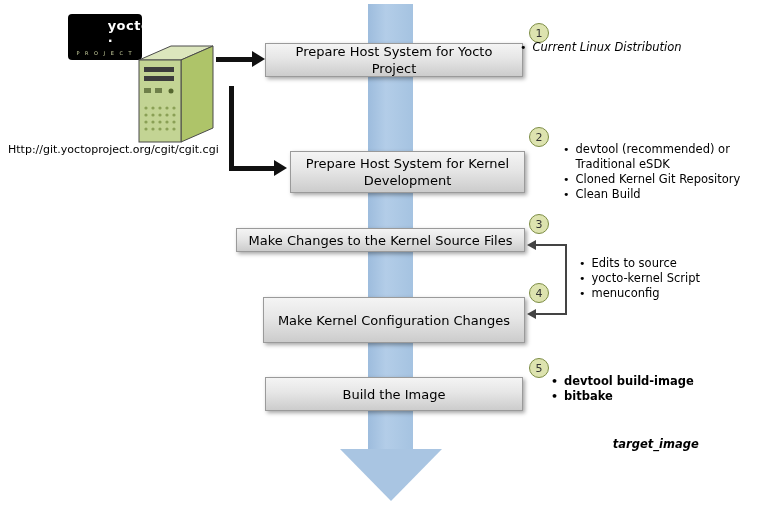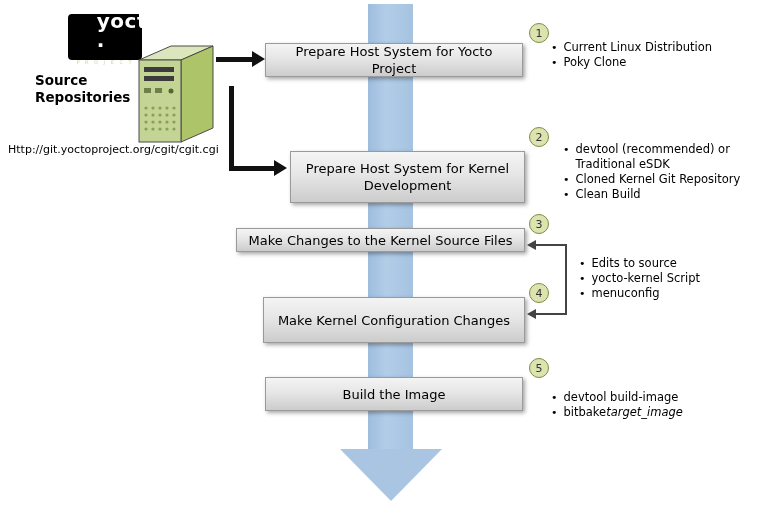--- a/index.html
+++ b/index.html
@@ -10,21 +10,21 @@
   .flow-shaft { position:absolute; left:368px; top:4px; width:45px; height:447px;
                 background:linear-gradient(to right,#9dbcdd,#b3cde8 40%,#a5c3e1); z-index:1; }
   .flow-head  { position:absolute; left:340px; top:449px; width:0; height:0; z-index:1;
                 border-left:51px solid transparent; border-right:51px solid transparent;
                 border-top:52px solid #a9c5e2; }
 
   
   .logo { position:absolute; left:68px; top:14px; width:74px; height:46px; background:#000;
           border-radius:4px; color:#fff; display:flex; flex-direction:column; align-items:center;
           justify-content:center; z-index:3; }
-  .logo .brand { font-size:20px; font-weight:bold; letter-spacing:0.5px;margin-left:48px; }
+  .logo .brand { font-size:13px; font-weight:bold; letter-spacing:0.5px;margin-left:48px; }
   .logo .tag   { font-size:5px; letter-spacing:2px; color:#cfd6a3; margin-top:2px; }
 
   
   .server { position:absolute; left:133px; top:36px; z-index:4; }
 
   
   .src-title { position:absolute; left:35px; top:72px; font-size:13.5px; font-weight:bold;
                color:#000; line-height:17px; z-index:5; }
   .src-url   { position:absolute; left:8px; top:143px; font-size:11px; color:#000; z-index:5; }
 
@@ -33,44 +33,44 @@
   .blk-head-right { position:absolute; width:0; height:0; z-index:2;
                     border-top:8px solid transparent; border-bottom:8px solid transparent;
                     border-left:13px solid #111; }
 
   
   .step-box { position:absolute; z-index:3; display:flex; align-items:center; justify-content:center;
               text-align:center; font-size:13px; color:#000; padding:8px 8px; line-height:17px;
               background:linear-gradient(to bottom,#f4f4f4 0%,#e6e6e6 45%,#cccccc 100%);
               border:1px solid #9a9a9a; box-shadow:2px 2px 4px rgba(0,0,0,0.35); }
   .box-1 { left:265px; top:43px;  width:258px; height:34px; }
-  .box-2 { left:290px; top:151px; width:235px; height:52px; }
+  .box-2 { left:290px; top:151px; width:235px; height:42px; }
   .box-3 { left:236px; top:228px; width:289px; height:24px; }
   .box-4 { left:263px; top:297px; width:262px; height:46px; }
   .box-5 { left:265px; top:377px; width:258px; height:34px; }
 
   
   .num-circle { position:absolute; width:20px; height:20px; border-radius:50%; z-index:5;
                 background:#dde3af; border:1.5px solid #7d8d45; color:#333; font-size:11px;
                 display:flex; align-items:center; justify-content:center; }
   .c1 { left:529px; top:23px; }
   .c2 { left:529px; top:127px; }
   .c3 { left:529px; top:214px; }
   .c4 { left:529px; top:283px; }
   .c5 { left:529px; top:358px; }
 
   
   .blist { position:absolute; z-index:5; font-size:11.5px; color:#000; line-height:15px; }
   .blist .row { display:flex; }
   .blist .row::before { content:"•"; margin-right:6px; font-size:11px; }
-  .l1 { left:551px; top:40px;  width:200px; }
+  .l1 { left:520px; top:40px;  width:200px;font-style:italic; }
   .l2 { left:563px; top:142px; width:185px; }
   .ls { left:579px; top:256px; width:170px; }
-  .l5 { left:551px; top:390px; width:190px; }
-  .it { font-style:italic; }
+  .l5 { left:551px; top:374px; width:190px;font-weight:bold; }
+  .it { font-style:italic;margin-top:48px; }
 
   
   .conn { position:absolute; background:#444; z-index:2; }
   .conn-head-left { position:absolute; width:0; height:0; z-index:2;
                     border-top:5px solid transparent; border-bottom:5px solid transparent;
                     border-right:9px solid #444; }
 </style>
 </head>
 <body>
 
@@ -118,24 +118,20 @@
           <circle cx="41" cy="86" r="1.6"></circle>
         <circle cx="13" cy="93" r="1.6"></circle>
           <circle cx="20" cy="93" r="1.6"></circle>
           <circle cx="27" cy="93" r="1.6"></circle>
           <circle cx="34" cy="93" r="1.6"></circle>
           <circle cx="41" cy="93" r="1.6"></circle>
       </g>
     </svg>
   </div>
 
-  <div class="src-title">
-    <div>Source</div>
-    <div>Repositories</div>
-  </div>
   <div class="src-url">Http://git.yoctoproject.org/cgit/cgit.cgi</div>
 
   <div class="blk" style="left:216px; top:57px; width:38px; height:5px;"></div>
   <div class="blk-head-right" style="left:252px; top:51px;"></div>
 
   <div class="blk" style="left:229px; top:86px; width:5px; height:85px;"></div>
   <div class="blk" style="left:229px; top:166px; width:47px; height:5px;"></div>
   <div class="blk-head-right" style="left:274px; top:160px;"></div>
 
   <div class="step-box box-1">Prepare Host System for Yocto Project</div>
@@ -145,21 +141,20 @@
   <div class="step-box box-5">Build the Image</div>
 
   <div class="num-circle c1">1</div>
   <div class="num-circle c2">2</div>
   <div class="num-circle c3">3</div>
   <div class="num-circle c4">4</div>
   <div class="num-circle c5">5</div>
 
   <div class="blist l1">
     <div class="row">Current Linux Distribution</div>
-    <div class="row">Poky Clone</div>
   </div>
 
   <div class="blist l2">
     <div class="row">devtool (recommended) or Traditional eSDK</div>
     <div class="row">Cloned Kernel Git Repository</div>
     <div class="row">Clean Build</div>
   </div>
 
   <div class="blist ls">
     <div class="row">Edits to source</div>

